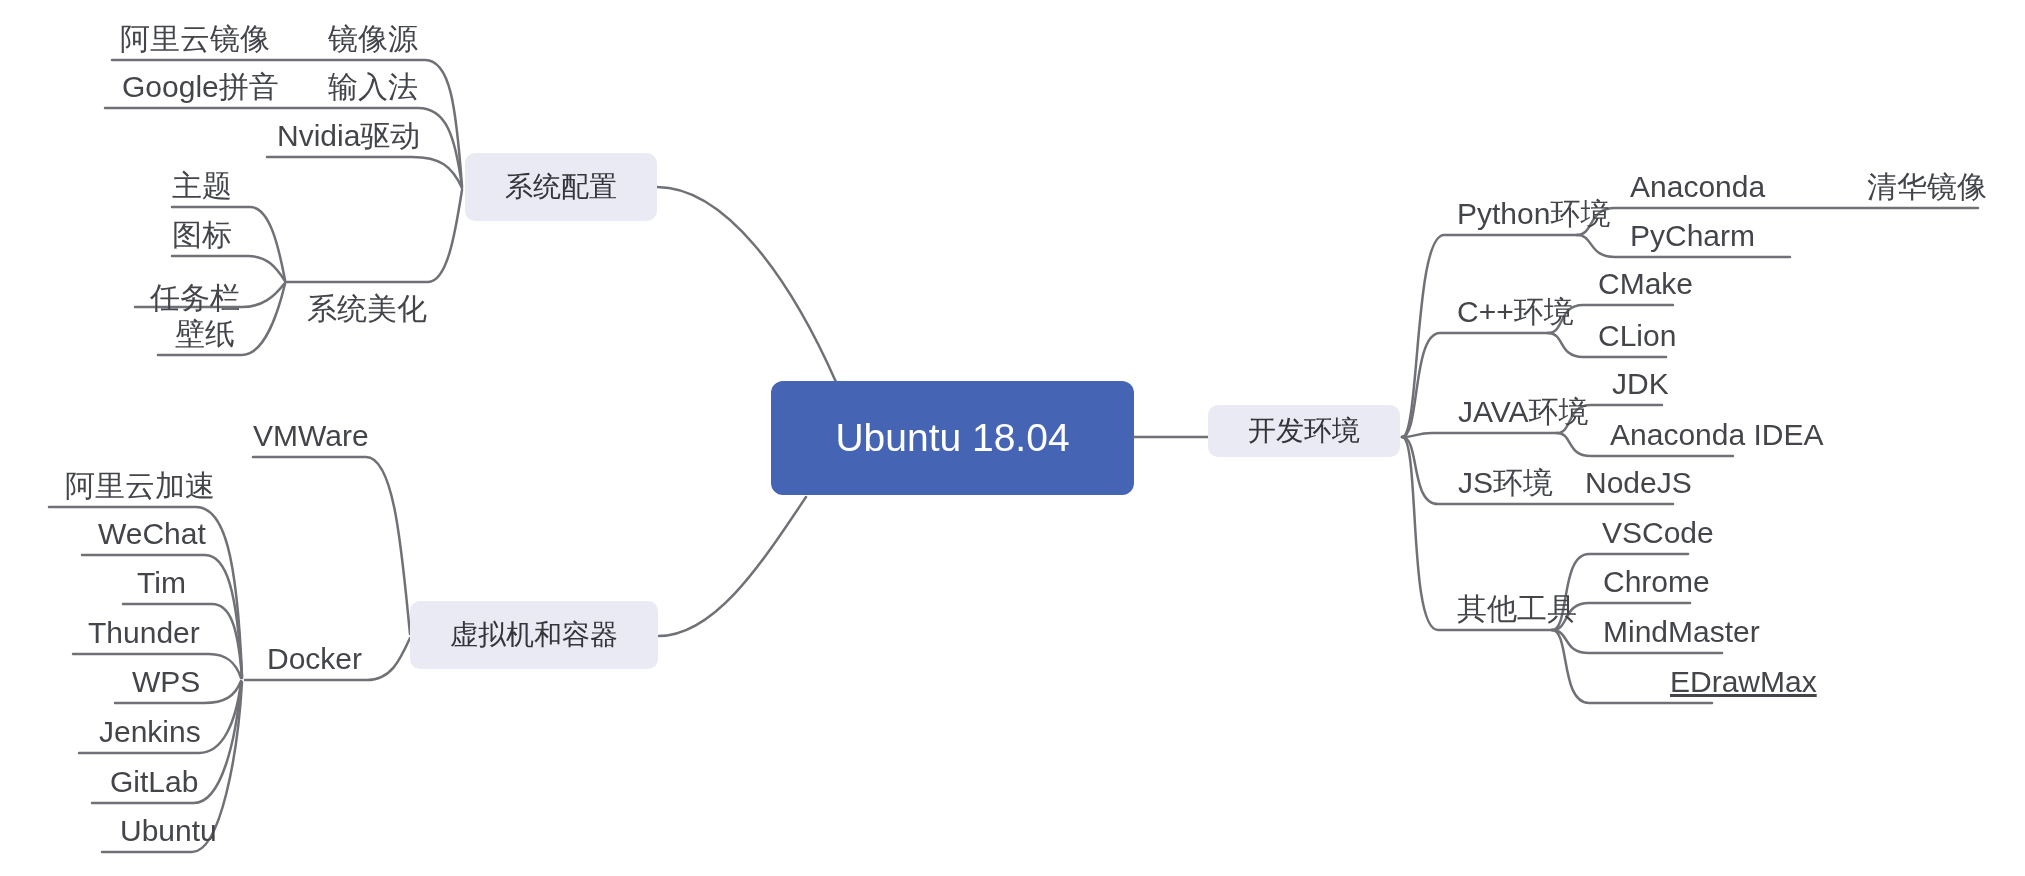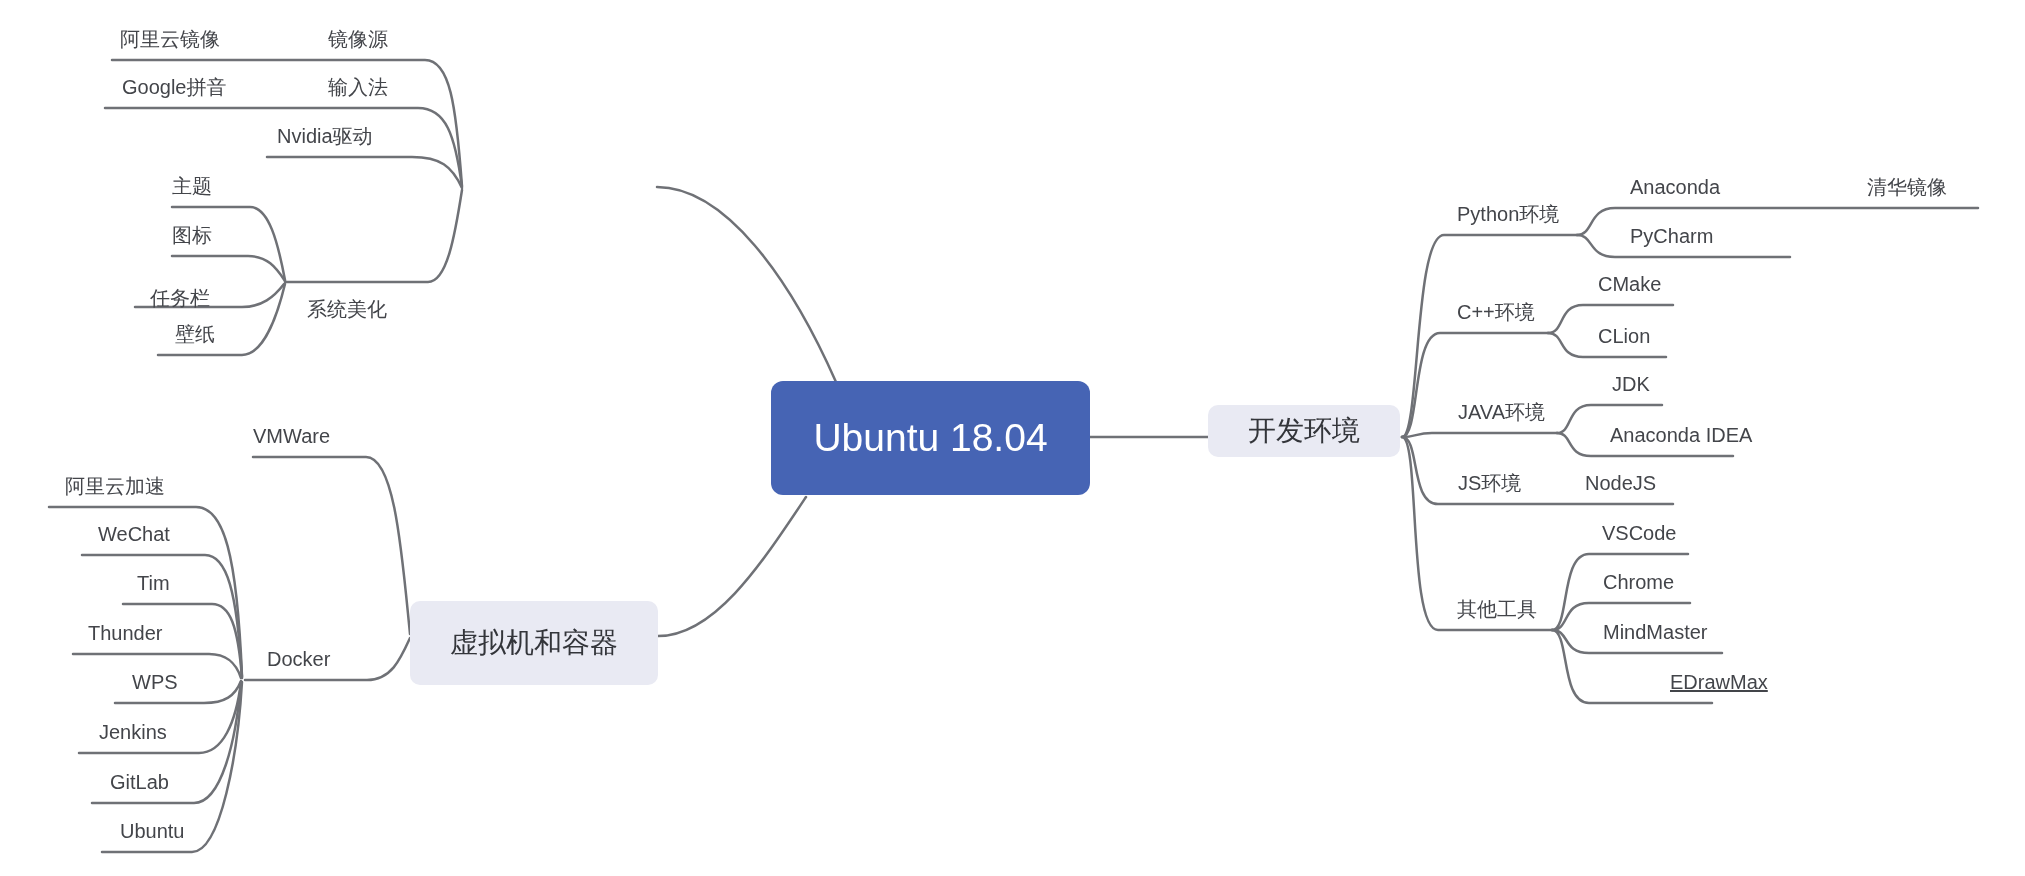--- a/index.html
+++ b/index.html
@@ -12,21 +12,21 @@
     --leaf-text:#43454a;
   }
   *{margin:0;padding:0;box-sizing:border-box;}
   html,body{width:2025px;height:876px;background:var(--canvas-bg);overflow:hidden;}
   body{font-family:"Liberation Sans","DejaVu Sans",sans-serif;}
   .canvas{position:relative;width:2025px;height:876px;background:var(--canvas-bg);}
   svg.links{position:absolute;left:0;top:0;width:2025px;height:876px;}
   svg.links path{fill:none;stroke:var(--line);stroke-width:2.5;stroke-linecap:round;}
   .leaf{
     position:absolute;
-    font-size:20px;
+    font-size:30px;
     line-height:28px;
     color:var(--leaf-text);
     white-space:nowrap;
   }
   .topic{
     position:absolute;
     background:var(--topic-fill);
     color:var(--topic-text);
     border-radius:10px;
     display:flex;align-items:center;justify-content:center;
@@ -84,23 +84,24 @@
     <path d="M 1557 433 C 1573 433 1566 405 1591 405 H 1662"></path>
     <path d="M 1557 433 C 1573 433 1566 456 1591 456 H 1733"></path>
     <path d="M 1402 437 C 1420 437 1410 504 1438 504 H 1673"></path>
     <path d="M 1402 437 C 1420 437 1408 630 1438 630 H 1552"></path>
     <path d="M 1552 630 C 1570 630 1560 554 1589 554 H 1688"></path>
     <path d="M 1552 630 C 1570 630 1562 603 1589 603 H 1690"></path>
     <path d="M 1552 630 C 1570 630 1562 653 1589 653 H 1722"></path>
     <path d="M 1552 630 C 1570 630 1560 703 1589 703 H 1712"></path>
   </svg>
 
-  <div class="root-topic" style="left:771px;top:381px;width:319px;height:114px;">Ubuntu 18.04</div>
+  <div class="root-topic" style="left:771px;top:381px;width:363px;height:114px;">Ubuntu 18.04</div>
 
-  <div class="topic" style="left:410px;top:601px;width:248px;height:84px;">虚拟机和容器</div>
+  <div class="topic" style="left:465px;top:153px;width:192px;height:68px;">系统配置</div>
+  <div class="topic" style="left:410px;top:601px;width:248px;height:68px;">虚拟机和容器</div>
   <div class="topic" style="left:1208px;top:405px;width:192px;height:52px;">开发环境</div>
 
   <div class="leaf" style="left:120px;top:25px;">阿里云镜像</div>
   <div class="leaf" style="left:328px;top:25px;">镜像源</div>
   <div class="leaf" style="left:122px;top:73px;">Google拼音</div>
   <div class="leaf" style="left:328px;top:73px;">输入法</div>
   <div class="leaf" style="left:277px;top:122px;">Nvidia驱动</div>
   <div class="leaf" style="left:172px;top:172px;">主题</div>
   <div class="leaf" style="left:172px;top:221px;">图标</div>
   <div class="leaf" style="left:150px;top:272px;margin-top:12px;">任务栏</div>

